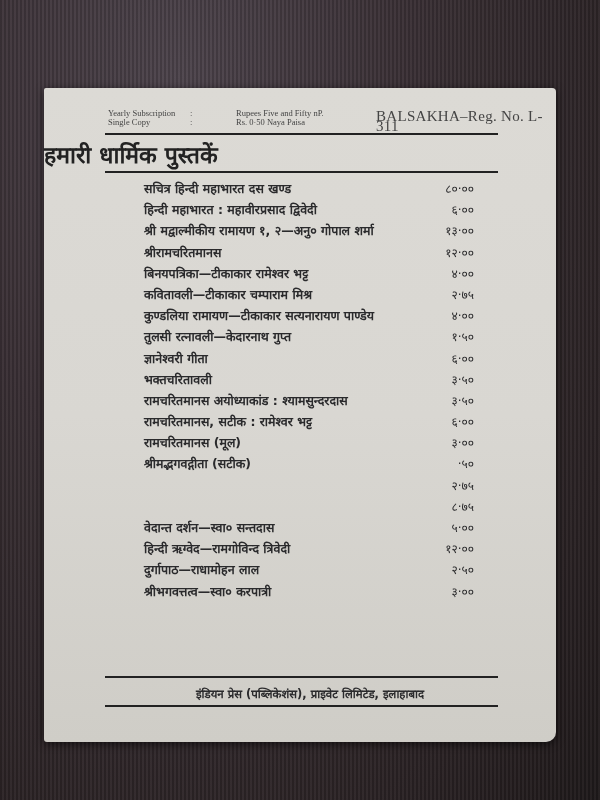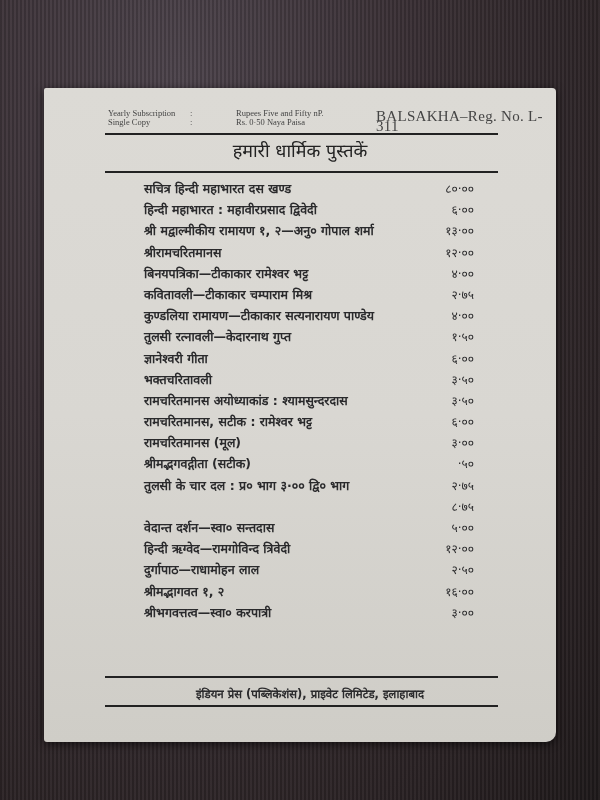--- a/index.html
+++ b/index.html
@@ -21,22 +21,22 @@
   .topline {
     position: absolute; left: 64px; top: 20px; width: 440px;
     font-family: "Liberation Serif", serif; font-size: 8.5px; line-height: 10px; color: #444;
   }
   .topline .c1 { position: absolute; left: 0; }
   .topline .c2 { position: absolute; left: 82px; }
   .topline .c3 { position: absolute; left: 96px; margin-left: 32px; }
   .topline .reg { position: absolute; left: 268px; top: 3px; font-size: 15px; letter-spacing: 0.3px; }
   .rule { position: absolute; left: 61px; width: 393px; height: 2px; background: #222; }
   .title {
-    position: absolute; left: 0; width: 100%; top: 50px; text-align: center;
-    font-family: "DejaVu Sans", sans-serif; font-weight: normal; font-size: 18px; color: #222;
+    position: absolute; left: 0; width: 100%; top: 50px; text-align: left;
+    font-family: "DejaVu Sans", sans-serif; font-weight: bold; font-size: 23px; color: #222;
   }
   .list { position: absolute; left: 100px; top: 90px; width: 330px; }
   .row {
     position: relative; height: 21.2px;
     font-family: "DejaVu Sans", sans-serif; font-size: 12.5px; font-weight: bold; color: #2a2a2c;
     white-space: nowrap;
   }
   .row .t { position: absolute; left: 0; top: 2px; }
   .row .p { position: absolute; right: 0; top: 2px; font-weight: normal; font-size: 12px; margin-left: 22px; }
   .footer {
@@ -114,43 +114,38 @@
       </div>
       <div class="row">
         <span class="t">रामचरितमानस (मूल)</span>
         <span class="p">३·००</span>
       </div>
       <div class="row">
         <span class="t">श्रीमद्भगवद्गीता (सटीक)</span>
         <span class="p">·५०</span>
       </div>
       <div class="row">
-        <span class="t">तुलसी के चार दल : प्र० भाग ३·०० द्वि० भाग</span>
         <span class="p">२·७५</span>
       </div>
       <div class="row">
         <span class="p">८·७५</span>
       </div>
       <div class="row">
         <span class="t">वेदान्त दर्शन—स्वा० सन्तदास</span>
         <span class="p">५·००</span>
       </div>
       <div class="row">
         <span class="t">हिन्दी ऋग्वेद—रामगोविन्द त्रिवेदी</span>
         <span class="p">१२·००</span>
       </div>
       <div class="row">
         <span class="t">दुर्गापाठ—राधामोहन लाल</span>
         <span class="p">२·५०</span>
       </div>
       <div class="row">
-        <span class="t">श्रीमद्भागवत १, २</span>
-        <span class="p">१६·००</span>
-      </div>
-      <div class="row">
         <span class="t">श्रीभगवत्तत्व—स्वा० करपात्री</span>
         <span class="p">३·००</span>
       </div>
     </div>
 
   <div class="rule" style="top:588px"></div>
   <div class="footer">इंडियन प्रेस (पब्लिकेशंस), प्राइवेट लिमिटेड, इलाहाबाद</div>
   <div class="rule" style="top:617px"></div>
 </div>
 

